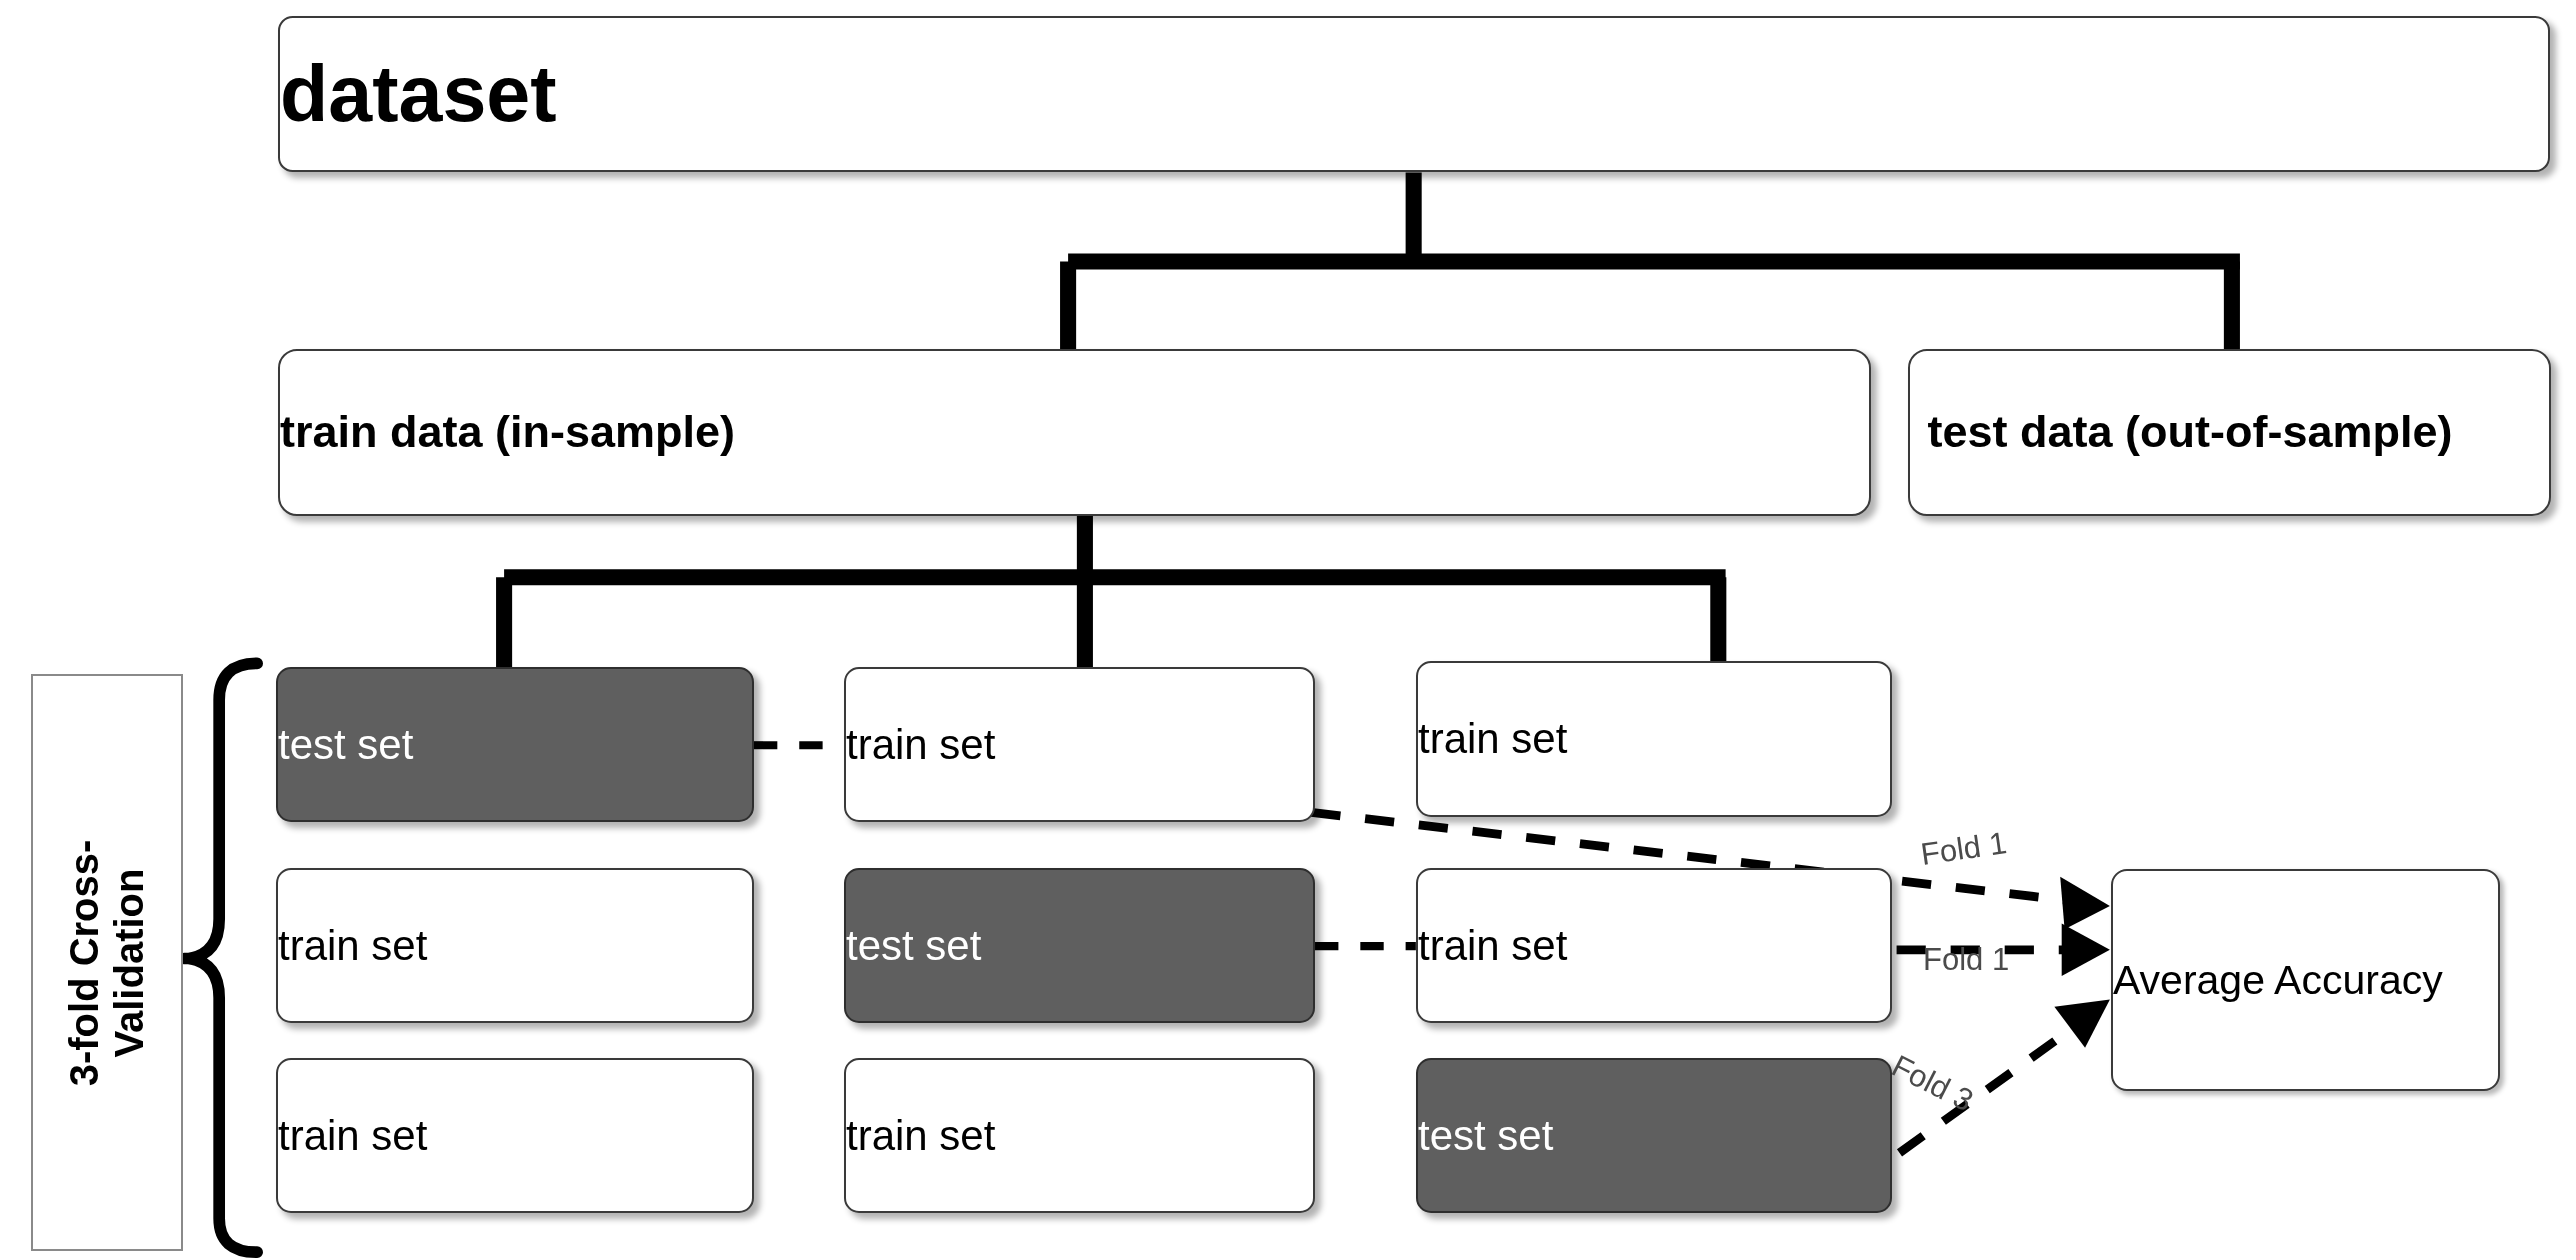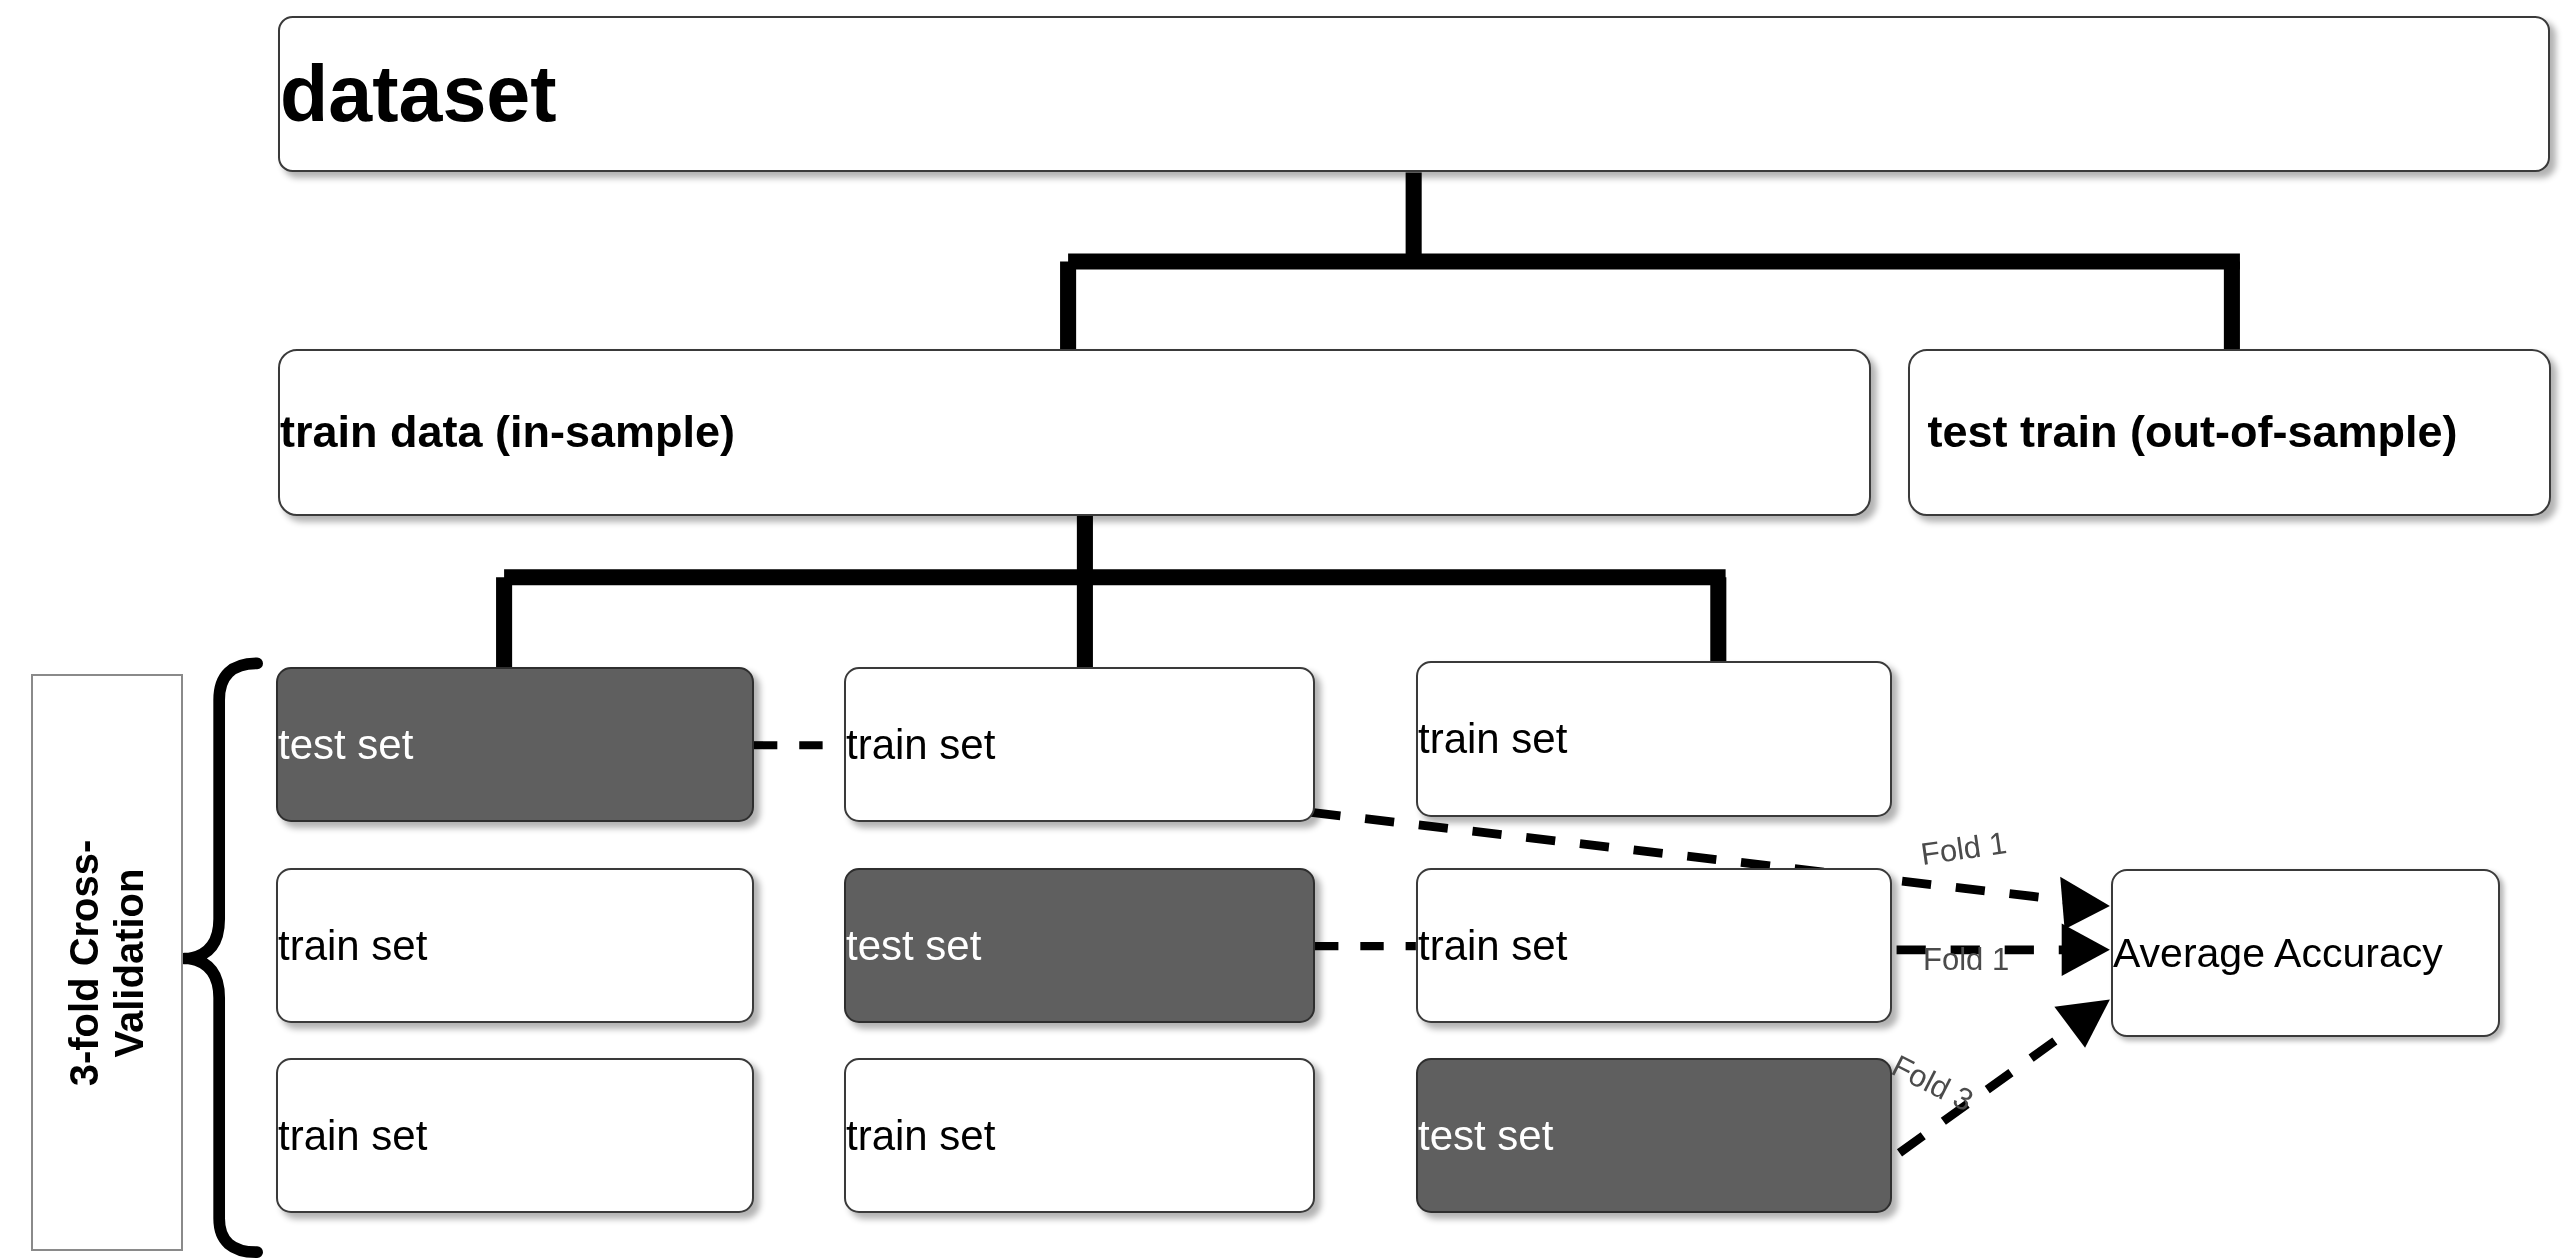--- a/index.html
+++ b/index.html
@@ -71,21 +71,21 @@
     padding: 0 17.5px;
   }
   .cell {
     font-size: 42px;
     font-weight: normal;
     border-radius: 15px;
     height: 155px;
   }
   .node-average {
     left: 2111px; top: 869px;
-    width: 389px;  height: 168px;
+    width: 389px;  height: 222px;
     border-radius: 16px;
     border-width: 2.2px;
     box-shadow: 3.7px 3.7px 5.1px rgba(0,0,0,0.28);
     font-size: 41px;
     font-weight: normal;
   }
 
   
   .cv-label-box {
     position: absolute;
@@ -182,21 +182,21 @@
 
   <div class="node node-dataset">
     <span>dataset</span>
   </div>
 
   <div class="node node-traindata">
     <span>train data (in-sample)</span>
   </div>
 
   <div class="node node-testdata">
-    <span>test train (out-of-sample)</span>
+    <span>test data (out-of-sample)</span>
   </div>
 
   <div class="cv-label-box">
     <div class="cv-label-text">
       <span>3-fold Cross-</span><br>
       <span>Validation</span>
     </div>
   </div>
 
   <div class="node cell dark" style="left:276px; top:667px; width:478px;">

